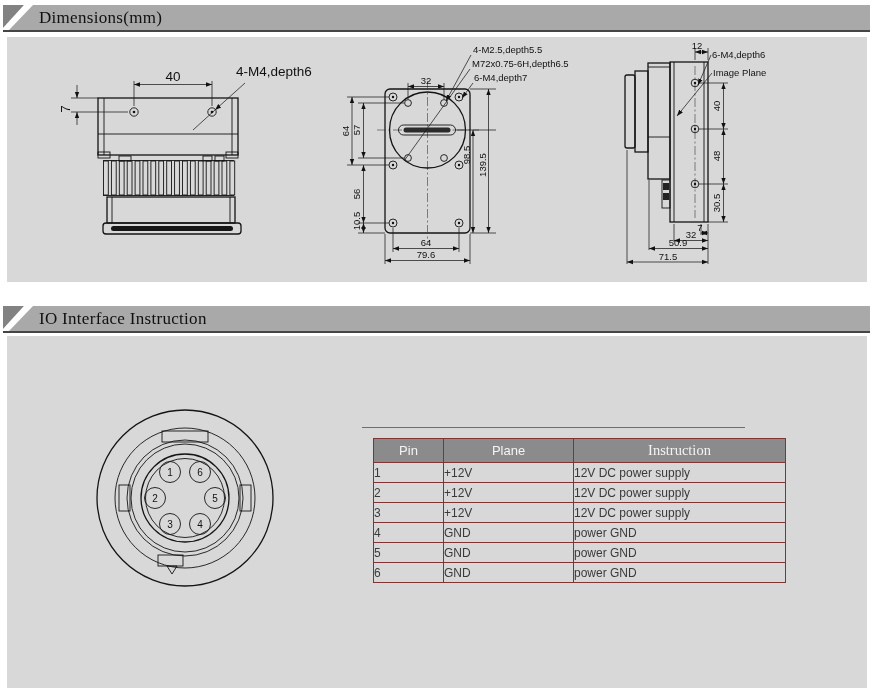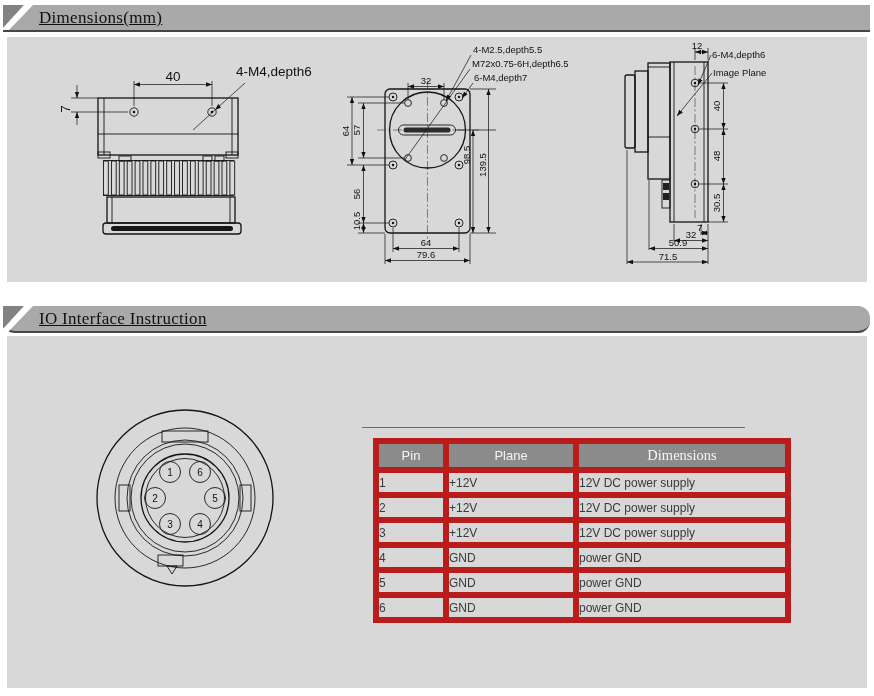--- a/index.html
+++ b/index.html
@@ -8,40 +8,40 @@
     font-family:"Liberation Sans", sans-serif; overflow:hidden;
   }
   .section-bar {
     position:absolute; left:3px; right:4px; height:25px;
     background:#a9a9a9; border-bottom:2px solid #454545;
   }
   .bar-deco { position:absolute; left:0; top:0; }
   .bar-title {
     position:absolute; left:36px; top:0; line-height:25px;
     font-family:"Liberation Serif", serif; font-size:17px; color:#101010;
-    letter-spacing:0.3px; white-space:nowrap;text-decoration:underline;
+    letter-spacing:0.3px; white-space:nowrap;
   }
   .content { position:absolute; left:7px; width:860px; background:#d8d8d8; }
   #content-dim { top:37px; height:245px; }
   #content-io  { top:336px; height:352px; }
   svg { display:block; }
   svg text { font-family:"Liberation Sans", sans-serif; fill:#111; }
   .ol  { fill:none; stroke:#141414; stroke-width:1.3px; }
   .ol2 { fill:none; stroke:#141414; stroke-width:0.9px; }
   .dim { fill:none; stroke:#1c1c1c; stroke-width:0.75px; }
   .cl  { fill:none; stroke:#3a3a3a; stroke-width:0.6px; stroke-dasharray:9 2.5 2 2.5; }
   .dtxt  { font-size:9.5px; }
   .dtxt-lg { font-size:13.5px; }
   .pintxt { font-size:10px; }
   .table-topline { position:absolute; left:355px; top:91px; width:383px; height:0; border-top:1px solid #6e6e6e; }
   table.pin-table {
     position:absolute; left:366px; top:102px; width:412px;
     border-collapse:collapse; table-layout:fixed;
   }
-  .pin-table th, .pin-table td { border:6px solid #b91c1c; padding:0; }
+  .pin-table th, .pin-table td { border:1px solid #b91c1c; padding:0; }
   .pin-table th { height:23px; background:#8b8b8b; color:#f4f4f4; font-weight:normal; font-size:13px; }
   .pin-table th.th-desc { font-family:"Liberation Serif", serif; font-size:14.5px; }
   .pin-table td { height:19px; color:#3a3a3a; font-size:12px; background:transparent; }
 </style>
 </head>
 <body>
 
 <div id="page">
 
   <div class="section-bar" style="top:5px;">
@@ -241,21 +241,21 @@
         <line class="dim" x1="642" y1="208.5" x2="701" y2="208.5" marker-start="url(#arr)" marker-end="url(#arr)"></line>
         <line class="dim" x1="620" y1="222" x2="701" y2="222" marker-start="url(#arr)" marker-end="url(#arr)"></line>
         <text class="dtxt" x="693" y="190.5" text-anchor="middle">7</text>
         <text class="dtxt" x="684" y="198" text-anchor="middle">32</text>
         <text class="dtxt" x="671" y="206" text-anchor="middle">50.9</text>
         <text class="dtxt" x="661" y="219.5" text-anchor="middle">71.5</text>
       </g>
     </svg>
   </div>
 
-  <div class="section-bar" style="top:306px;border-radius:12px;">
+  <div class="section-bar" style="top:306px;">
     <svg class="bar-deco" width="36" height="25">
       <polygon points="0,0 21,0 0,23" fill="#828282"></polygon>
       <polygon points="21,0 30,0 6,25 0,25 0,23" fill="#ffffff"></polygon>
     </svg>
     <span class="bar-title">IO Interface Instruction</span>
   </div>
 
   <div class="content" id="content-io">
 
     <svg width="360" height="352" viewBox="0 0 360 352" style="position:absolute;left:0;top:0;">
@@ -291,21 +291,21 @@
     <table class="pin-table">
       <colgroup>
           <col style="width:70px">
           <col style="width:130px">
           <col style="width:212px">
         </colgroup>
       <thead>
         <tr>
           <th>Pin</th>
           <th>Plane</th>
-          <th class="th-desc">Dimensions</th>
+          <th class="th-desc">Instruction</th>
         </tr>
       </thead>
       <tbody>
         <tr>
           <td>1</td>
           <td>+12V</td>
           <td>12V DC power supply</td>
         </tr>
         <tr>
           <td>2</td>

